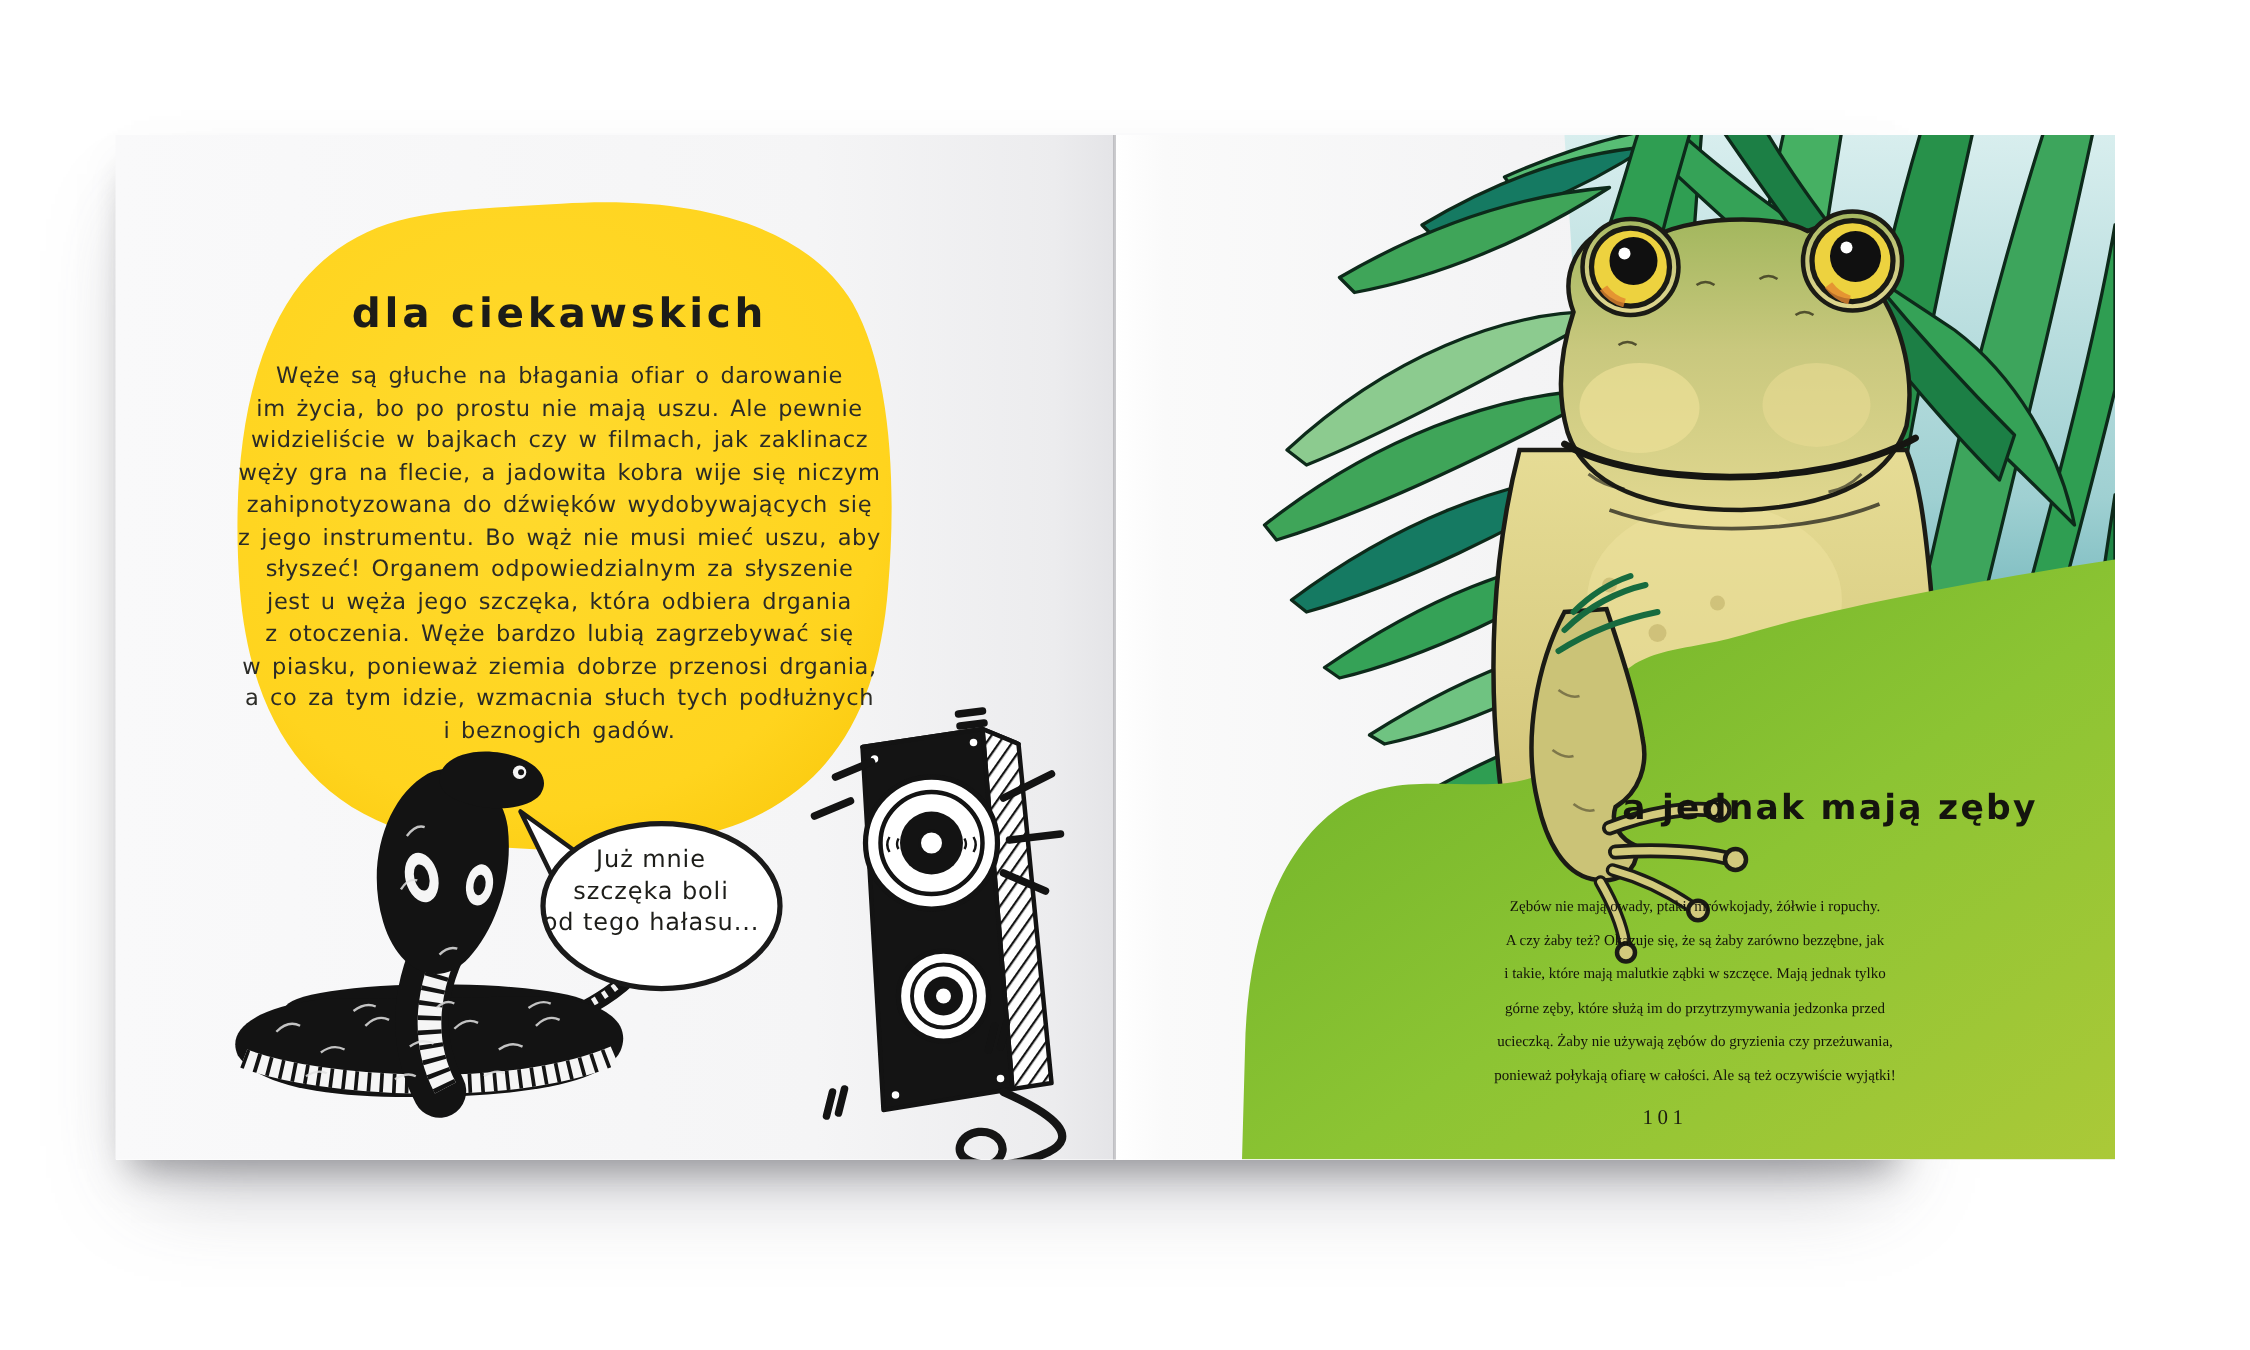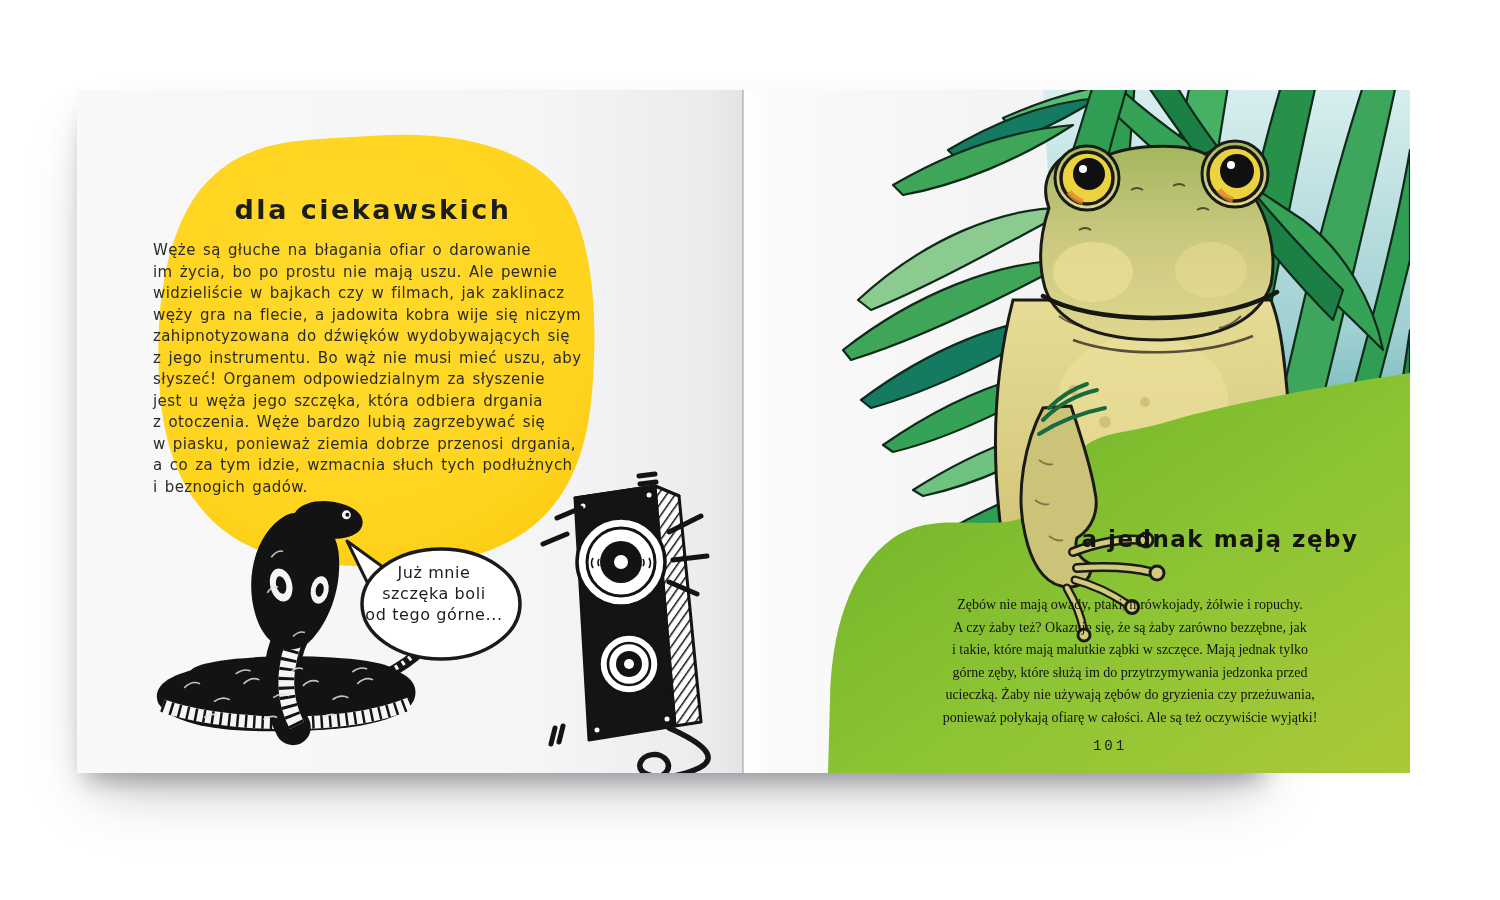--- a/index.html
+++ b/index.html
@@ -9,38 +9,38 @@
     box-shadow:0 16px 24px -10px rgba(90,90,95,.55), 0 34px 60px -22px rgba(120,120,130,.45);}
   .page{position:absolute;top:0;height:683px;overflow:hidden;}
   .page-left{left:0;width:666px;background:linear-gradient(to right,#f9f9fa 0%,#f5f5f6 70%,#ececee 94%,#e4e4e7 100%);}
   .page-right{left:666px;width:667px;background:linear-gradient(to right,#ffffff 0%,#fafafa 5%,#f4f4f5 40%,#f1f1f2 100%);}
   .fold-seam{position:absolute;left:665px;top:0;width:2px;height:683px;background:rgba(160,160,165,.55);}
 
   
   .yellow-blob{position:absolute;left:72px;top:40px;width:450px;height:440px;}
   .curious-title{position:absolute;left:96px;top:104px;width:400px;text-align:center;
     font-size:27px;font-weight:700;letter-spacing:2.5px;color:#1c1c18;}
-  .curious-body{position:absolute;left:76px;top:150px;width:440px;text-align:left;
+  .curious-body{position:absolute;left:76px;top:150px;width:440px;text-align:center;
     font-size:15px;line-height:21.5px;letter-spacing:.4px;word-spacing:2px;color:#2b2b26;white-space:pre-line;}
   .cobra{position:absolute;left:66px;top:408px;width:300px;height:262px;}
   .speaker{position:absolute;left:462px;top:378px;width:185px;height:320px;}
   .bubble{position:absolute;left:266px;top:448px;width:180px;height:125px;}
   .bubble-text{position:absolute;left:282px;top:472px;width:150px;text-align:center;
     font-size:16px;line-height:21px;letter-spacing:.6px;color:#1d1d19;white-space:pre-line;}
 
   
   .frog-scene{position:absolute;left:0;top:0;width:667px;height:683px;}
   .frog-title{position:absolute;left:287px;top:340px;width:380px;text-align:center;
     font-size:66px;font-weight:800;letter-spacing:2px;color:#14140e;text-transform:uppercase;line-height:1;}
   .frog-subtitle{position:absolute;left:287px;top:436px;width:380px;text-align:center;
     font-size:23px;font-weight:700;letter-spacing:1.5px;color:#14140e;}
   .frog-body-text{position:absolute;left:157px;top:504px;width:460px;text-align:center;
-    font-family:"Liberation Serif",serif;font-size:14px;line-height:22.5px;color:#131309;white-space:pre-line;}
+    font-family:"Liberation Serif",serif;font-size:10px;line-height:22.5px;color:#131309;white-space:pre-line;}
   .page-number{position:absolute;left:287px;top:648px;width:160px;text-align:center;
-    font-family:Liberation Mono, monospace;font-size:14px;letter-spacing:3px;color:#1b1b10;}
+    font-family:Liberation Serif, serif;font-size:14px;letter-spacing:3px;color:#1b1b10;}
 </style>
 </head>
 <body>
 
 <div class="stage">
   <div class="spread">
 
     <div class="page page-left">
 
       <svg class="yellow-blob" viewBox="0 0 450 450" aria-hidden="true">
@@ -111,21 +111,21 @@
           <path d="M210,176 q8,-6 15,-3"></path>
         </g>
       </svg>
 
       <svg class="bubble" viewBox="0 0 180 125" aria-hidden="true">
         <path d="M44,32 L4,3 L28,52 Z" fill="#ffffff" stroke="#1a1a1a" stroke-width="3" stroke-linejoin="round"></path>
         <ellipse cx="98" cy="66" rx="79" ry="55" fill="#ffffff" stroke="#1a1a1a" stroke-width="3.5"></ellipse>
       </svg>
       <div class="bubble-text">Już mnie
 szczęka boli
-od tego górne...</div>
+od tego hałasu...</div>
 
       <svg class="speaker" viewBox="0 0 185 320" aria-hidden="true">
         <defs>
           <pattern id="hatch" patternUnits="userSpaceOnUse" width="7" height="7" patternTransform="rotate(35)">
             <rect width="7" height="7" fill="#ffffff"></rect>
             <line x1="0" y1="0" x2="0" y2="7" stroke="#131313" stroke-width="3"></line>
           </pattern>
         </defs>
         <g stroke="#131313" stroke-width="3" stroke-linejoin="round">
           <polygon points="36,30 116,18 140,28 58,40" fill="url(#hatch)"></polygon>

